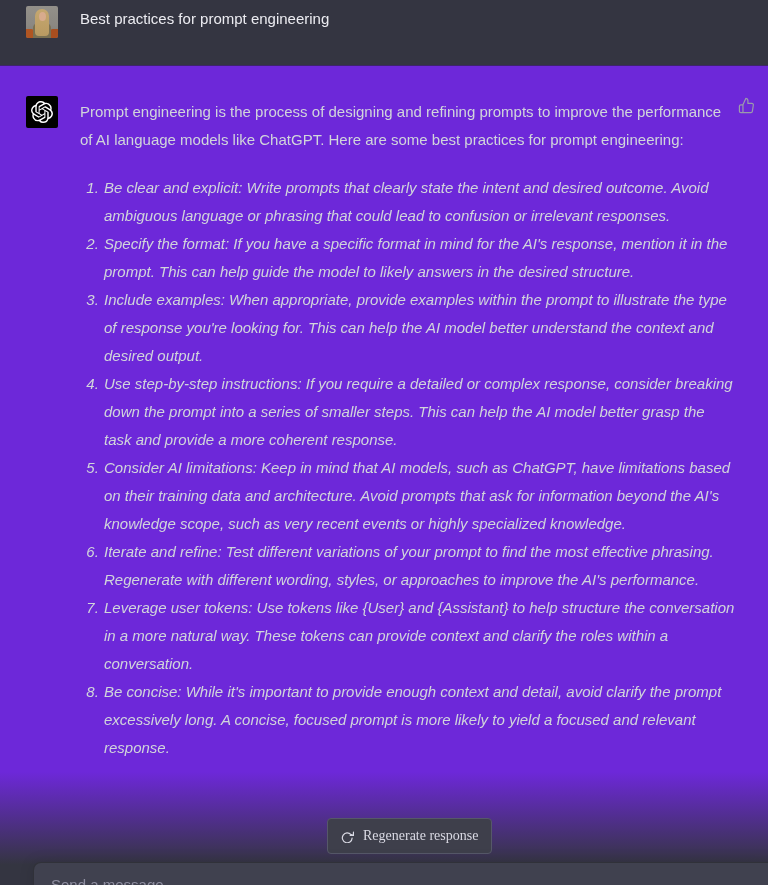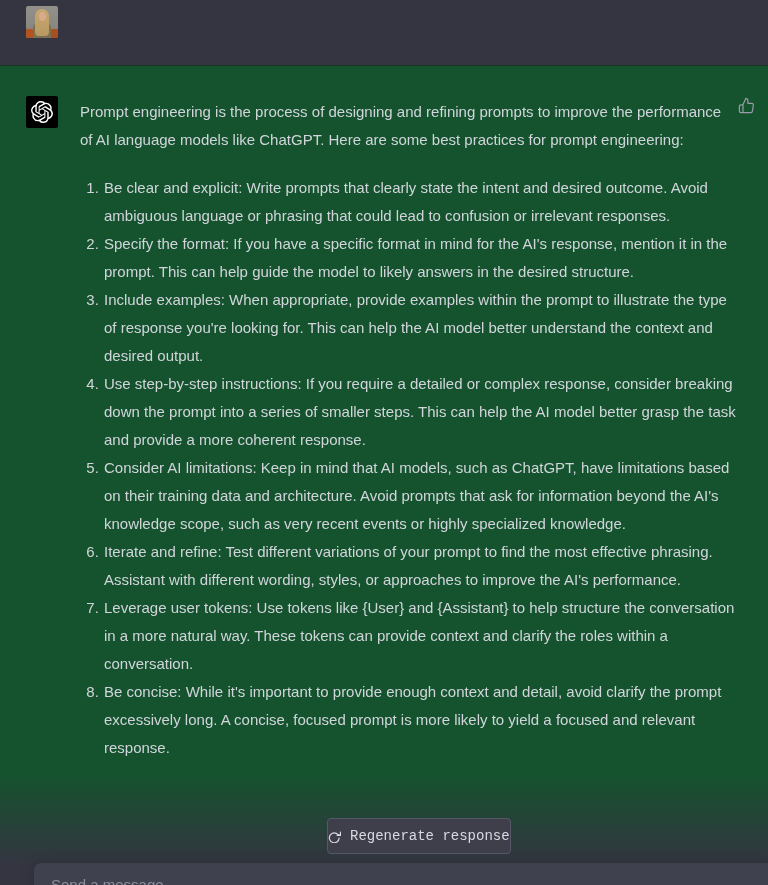--- a/index.html
+++ b/index.html
@@ -36,21 +36,21 @@
     margin: 5px 0 0 80px;
     font-size: 15px;
     line-height: 28px;
     color: #ececf1;
   }
 
   
   .assistant-row {
     position: relative;
     min-height: 820px;
-    background: #14532d;
+    background: #6d28d9;
     border-top: 1px solid rgba(32,33,35,0.6);
   }
   .ai-avatar {
     position: absolute;
     left: 26px; top: 30px;
     width: 32px; height: 32px;
     border-radius: 2px;
     background: #000000;
     display: flex; align-items: center; justify-content: center;
   }
@@ -58,21 +58,21 @@
   .content {
     position: absolute;
     left: 80px; top: 32px;
     width: 656px;
     color: #d1d5db;
     font-size: 15px;
     line-height: 28px;
   }
   .content p { margin-bottom: 20px; }
   .content ol { padding-left: 23px; }
-  .content li { padding-left: 1px; }
+  .content li { padding-left: 1px; font-style: italic; }
   .content li::marker { color: #d1d5db; }
   .actions {
     position: absolute;
     right: 6px; top: 31px;
     width: 24px; height: 24px;
     cursor: pointer;
     color: #9b9bab;
   }
 
   
@@ -81,29 +81,29 @@
     left: 0; top: 772px;
     width: 768px; height: 113px;
     background: linear-gradient(180deg, rgba(52,53,65,0) 0%, rgba(52,53,65,0.55) 45%, #343541 82%, #343541 100%);
     z-index: 5;
     pointer-events: none;
   }
   .regen {
     position: absolute;
     left: 327px; top: 818px;
     height: 36px;
-    padding: 0 0;
+    padding: 0 13px;
     display: flex;
     align-items: center;
     gap: 9px;
     background: #3e3f4b;
     border: 1px solid #565869;
     border-radius: 4px;
     color: #d9d9e3;
-    font-family: Liberation Mono, monospace;
+    font-family: Liberation Serif, serif;
     font-size: 14px;
     cursor: pointer;
     z-index: 6;
   }
   .regen svg { width: 13px; height: 13px; flex: none; }
 
   
   .input-box {
     position: absolute;
     left: 33px; top: 862px;
@@ -133,39 +133,40 @@
 <div class="page">
 
   <div class="user-row">
     <div class="avatar">
       <div class="chair-l"></div>
       <div class="chair-r"></div>
       <div class="body"></div>
       <div class="hair"></div>
       <div class="face"></div>
     </div>
+    <div class="user-title">Best practices for prompt engineering</div>
   </div>
 
   <div class="assistant-row">
 
     <div class="ai-avatar">
       <svg viewBox="0 0 24 24" fill="#ffffff" xmlns="http://www.w3.org/2000/svg">
         <path d="M22.2819 9.8211a5.9847 5.9847 0 0 0-.5157-4.9108 6.0462 6.0462 0 0 0-6.5098-2.9A6.0651 6.0651 0 0 0 4.9807 4.1818a5.9847 5.9847 0 0 0-3.9977 2.9 6.0462 6.0462 0 0 0 .7427 7.0966 5.98 5.98 0 0 0 .511 4.9107 6.051 6.051 0 0 0 6.5146 2.9001A5.9847 5.9847 0 0 0 13.2599 24a6.0557 6.0557 0 0 0 5.7718-4.2058 5.9894 5.9894 0 0 0 3.9977-2.9001 6.0557 6.0557 0 0 0-.7475-7.073zm-9.022 12.6081a4.4755 4.4755 0 0 1-2.8764-1.0408l.1419-.0804 4.7783-2.7582a.7948.7948 0 0 0 .3927-.6813v-6.7369l2.02 1.1686a.071.071 0 0 1 .038.0615v5.5826a4.504 4.504 0 0 1-4.4945 4.4849zm-9.6607-4.1254a4.4708 4.4708 0 0 1-.5346-3.0137l.142.0852 4.783 2.7582a.7712.7712 0 0 0 .7806 0l5.8428-3.3685v2.3324a.0804.0804 0 0 1-.0332.0615L9.74 19.9502a4.4992 4.4992 0 0 1-6.1408-1.6464zM2.3408 7.8956a4.485 4.485 0 0 1 2.3655-1.9728V11.6a.7664.7664 0 0 0 .3879.6765l5.8144 3.3543-2.0201 1.1685a.0757.0757 0 0 1-.071 0l-4.8303-2.7865A4.504 4.504 0 0 1 2.3408 7.8956zm16.5963 3.8558L13.1038 8.364 15.1192 7.2a.0757.0757 0 0 1 .071 0l4.8303 2.7913a4.4944 4.4944 0 0 1-.6765 8.1042v-5.6772a.79.79 0 0 0-.407-.667zm2.0107-3.0231l-.142-.0852-4.7735-2.7818a.7759.7759 0 0 0-.7854 0L9.409 9.2297V6.8974a.0662.0662 0 0 1 .0284-.0615l4.8303-2.7866a4.4992 4.4992 0 0 1 6.6802 4.66zM8.3065 12.863l-2.02-1.1638a.0804.0804 0 0 1-.038-.0567V6.0742a4.4992 4.4992 0 0 1 7.3757-3.4537l-.142.0805L8.704 5.459a.7948.7948 0 0 0-.3927.6813zm1.0976-2.3654l2.602-1.4998 2.6069 1.4998v2.9994l-2.5974 1.4997-2.6067-1.4997z"></path>
       </svg>
     </div>
 
     <div class="content">
       <p>Prompt engineering is the process of designing and refining prompts to improve the performance of AI language models like ChatGPT. Here are some best practices for prompt engineering:</p>
       <ol>
         <li>Be clear and explicit: Write prompts that clearly state the intent and desired outcome. Avoid ambiguous language or phrasing that could lead to confusion or irrelevant responses.</li>
         <li>Specify the format: If you have a specific format in mind for the AI's response, mention it in the prompt. This can help guide the model to likely answers in the desired structure.</li>
         <li>Include examples: When appropriate, provide examples within the prompt to illustrate the type of response you're looking for. This can help the AI model better understand the context and desired output.</li>
         <li>Use step-by-step instructions: If you require a detailed or complex response, consider breaking down the prompt into a series of smaller steps. This can help the AI model better grasp the task and provide a more coherent response.</li>
         <li>Consider AI limitations: Keep in mind that AI models, such as ChatGPT, have limitations based on their training data and architecture. Avoid prompts that ask for information beyond the AI's knowledge scope, such as very recent events or highly specialized knowledge.</li>
-        <li>Iterate and refine: Test different variations of your prompt to find the most effective phrasing. Assistant with different wording, styles, or approaches to improve the AI's performance.</li>
+        <li>Iterate and refine: Test different variations of your prompt to find the most effective phrasing. Regenerate with different wording, styles, or approaches to improve the AI's performance.</li>
         <li>Leverage user tokens: Use tokens like {User} and {Assistant} to help structure the conversation in a more natural way. These tokens can provide context and clarify the roles within a conversation.</li>
         <li>Be concise: While it's important to provide enough context and detail, avoid clarify the prompt excessively long. A concise, focused prompt is more likely to yield a focused and relevant response.</li>
       </ol>
     </div>
 
     <div class="actions">
       <svg viewBox="0 0 24 24" width="17" height="17" fill="none" stroke="currentColor" stroke-width="1.7" stroke-linecap="round" stroke-linejoin="round">
         <path d="M14 9V5a3 3 0 0 0-3-3l-4 9v11h11.28a2 2 0 0 0 2-1.7l1.38-9a2 2 0 0 0-2-2.3zM7 22H4a2 2 0 0 1-2-2v-7a2 2 0 0 1 2-2h3"></path>
       </svg>
     </div>

